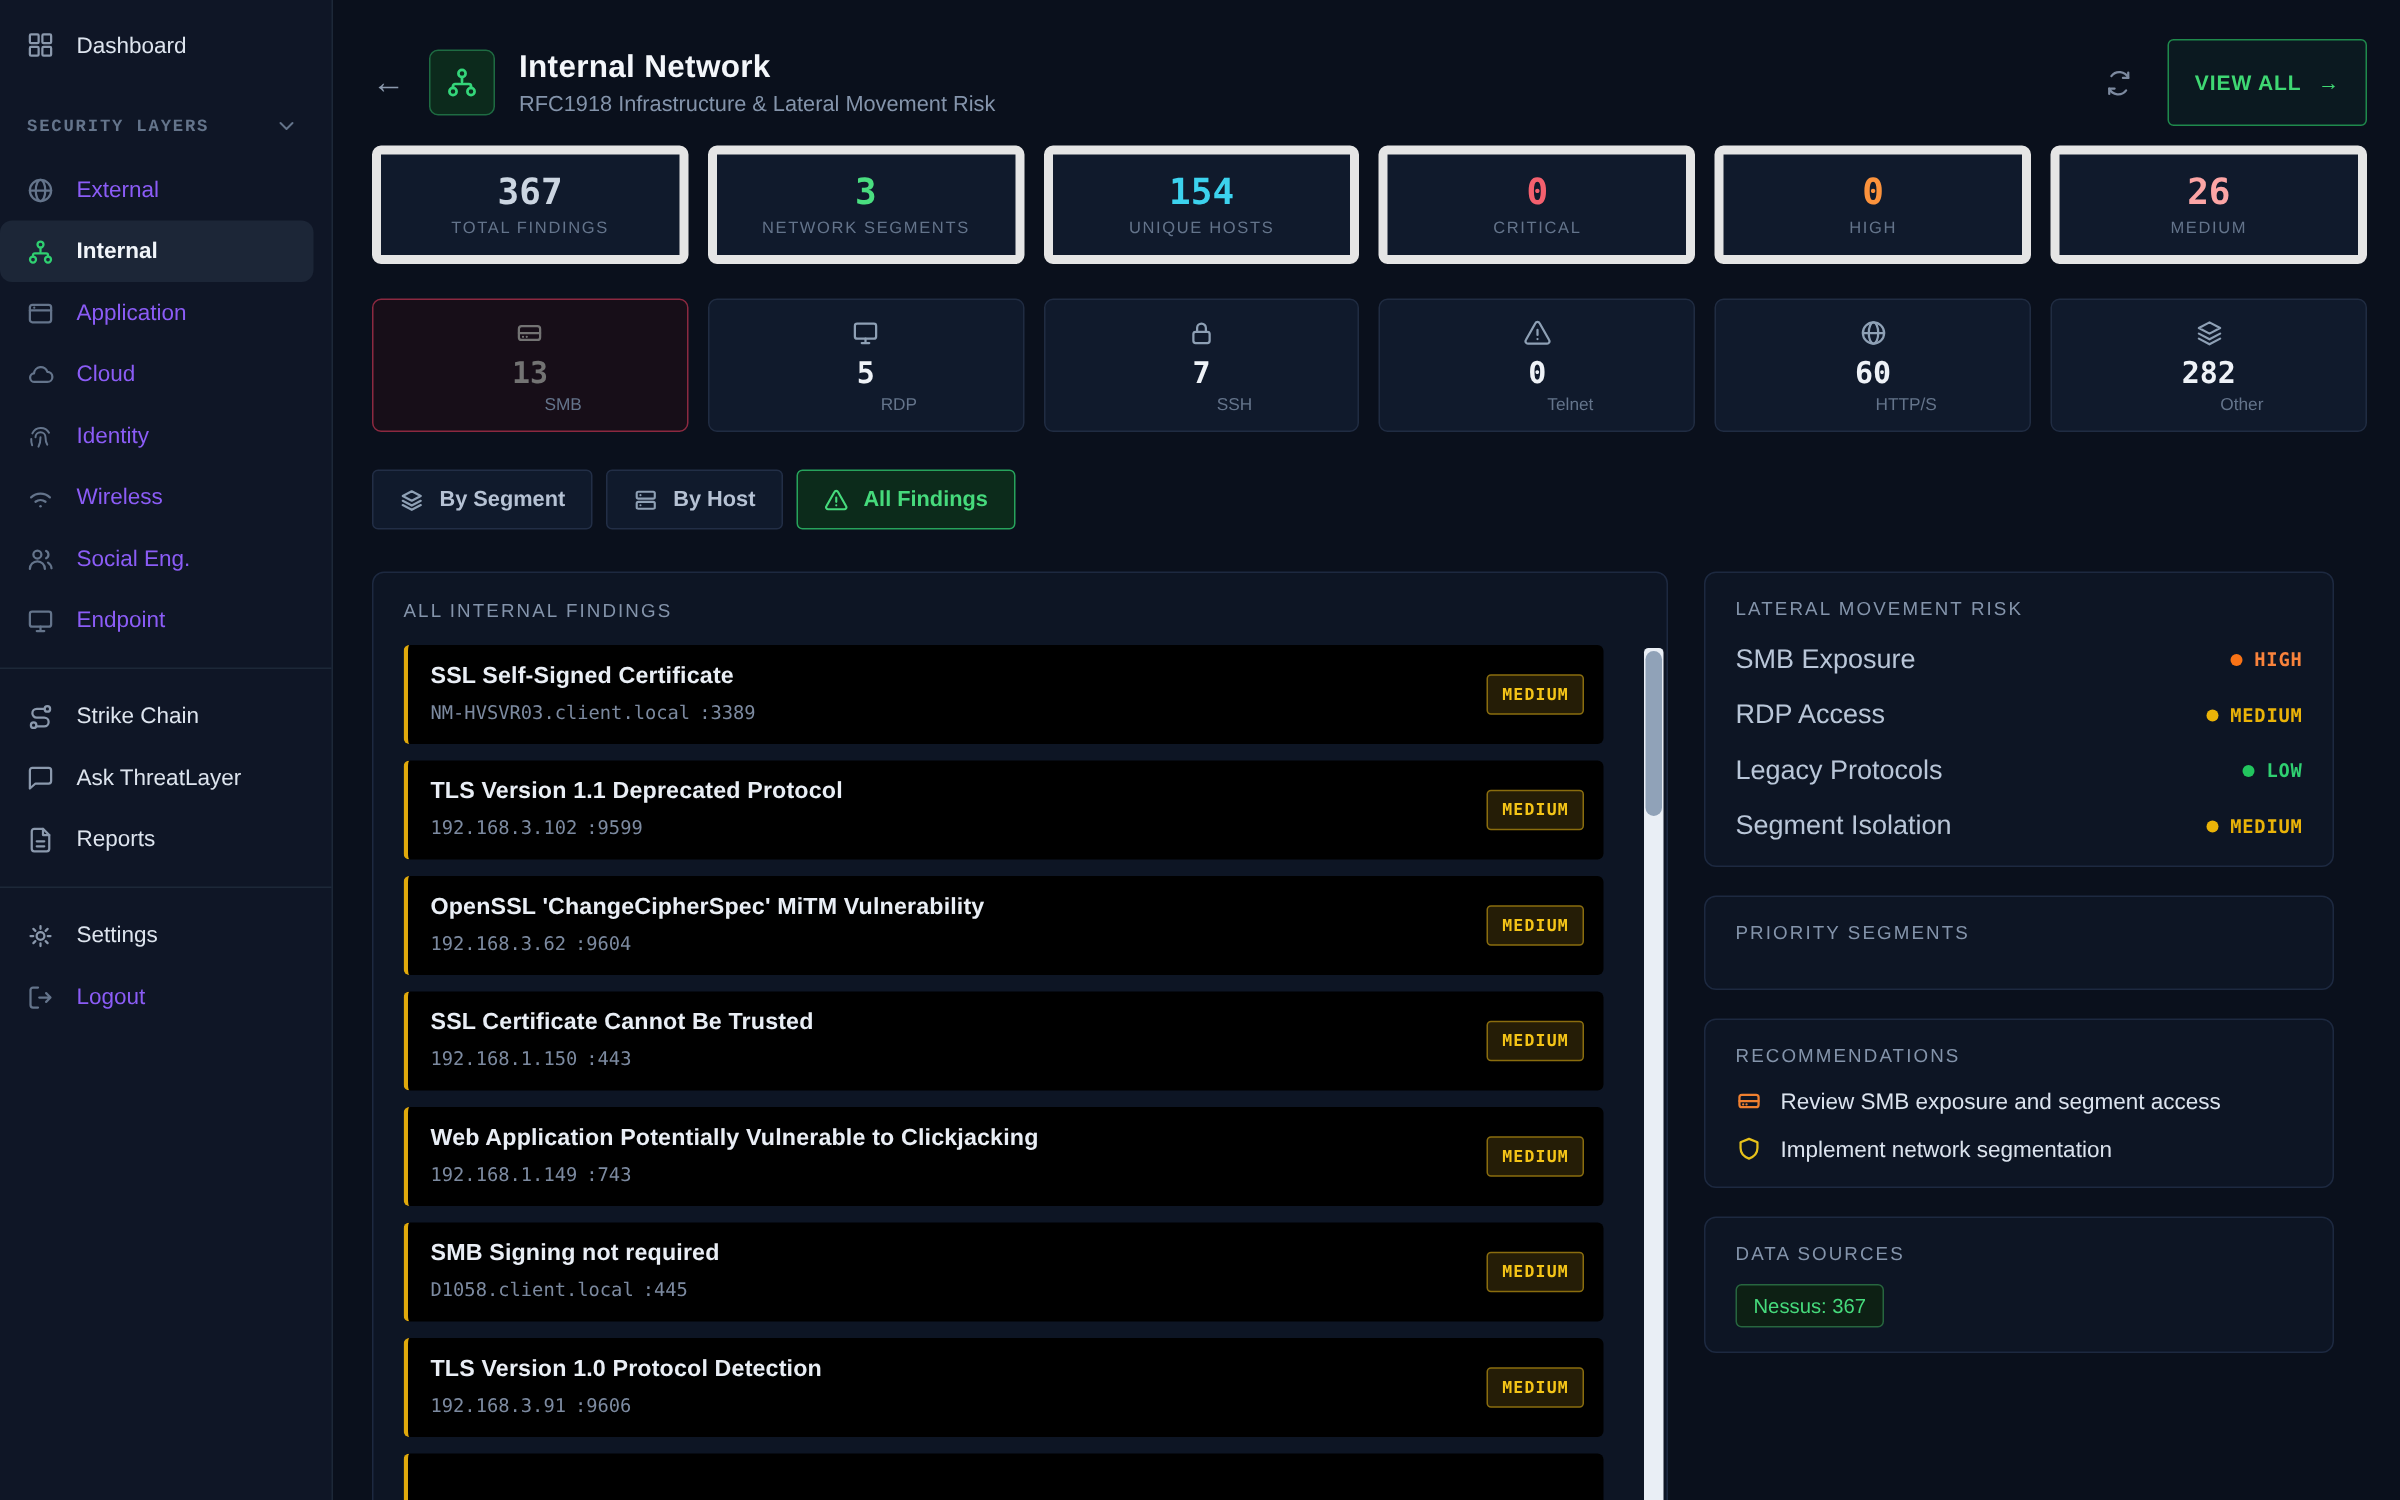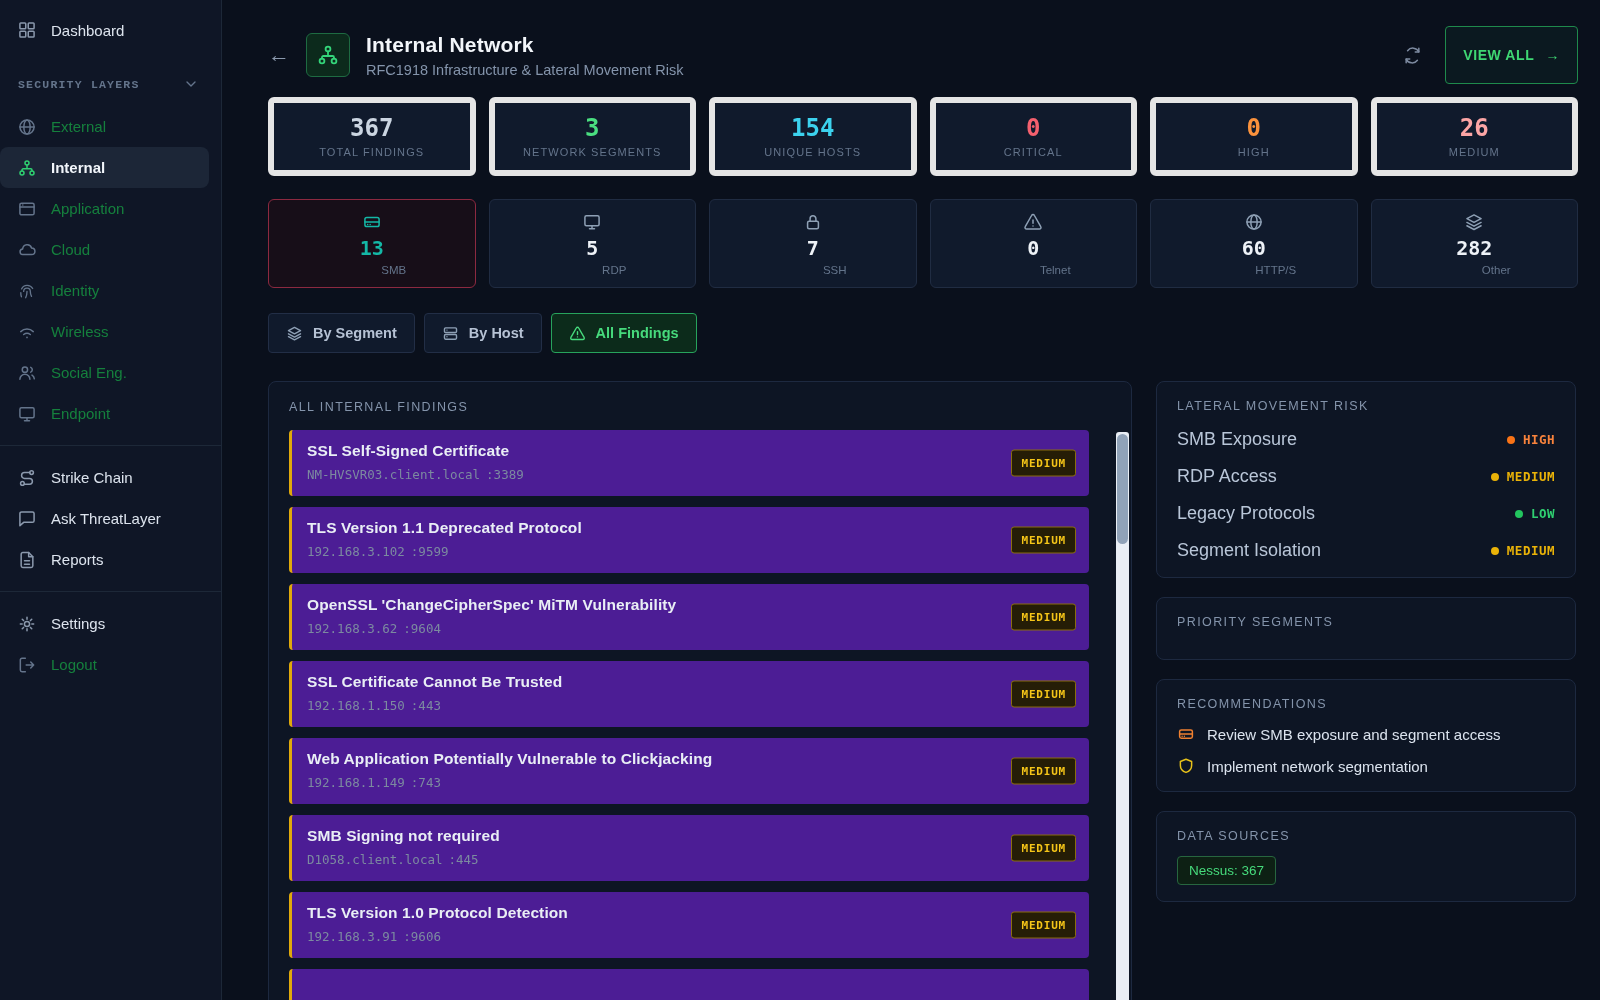--- a/index.html
+++ b/index.html
@@ -1,22 +1,22 @@
 <!DOCTYPE html>
 <html><head>
 <meta charset="utf-8">
 <style>
   * { margin:0; padding:0; box-sizing:border-box; }
   html,body { width:1600px; height:1000px; overflow:hidden; }
   body { background:#0a101c; font-family:"Liberation Sans", sans-serif; color:#dbe3ee; }
-  .app { display:flex; width:1600px; height:1000px;gap:20px; }
+  .app { display:flex; width:1600px; height:1000px; }
 
   
   .sidebar { width:222px; min-width:222px; height:1000px; background:#0f1626; border-right:1px solid #1d2838; padding-top:8px; }
-  .side-item { display:flex; align-items:center; gap:14px; height:41px; padding:0 0 0 17px; color:#15803d; font-size:15px; cursor:pointer; }
+  .side-item { display:flex; align-items:center; gap:14px; height:41px; padding:0 0 0 17px; color:#8b5cf6; font-size:15px; cursor:pointer; }
   .side-item .icn { width:20px; height:20px; color:#64748b; flex:0 0 20px; }
   .side-item.bright { color:#dde4ee; font-weight:500; }
   .side-item.bright .icn { color:#8b99ad; }
   .side-item.active { background:#1c2637; color:#f1f5fa; font-weight:600; border-radius:8px; margin-right:12px; }
   .side-item.active .icn { color:#2fd071; }
   .side-item.top { height:44px; margin-bottom:12px; }
   .side-section { display:flex; align-items:center; justify-content:space-between; padding:0 22px 0 18px; height:40px; margin-bottom:2px; color:#64748b; font-size:11.5px; font-weight:700; letter-spacing:1.2px; cursor:pointer;font-family:Liberation Mono, monospace; }
   .side-section .icn { width:16px; height:16px; }
   .side-divider { height:1px; background:#1d2838; margin:11px 0; }
   .icn svg { display:block; width:100%; height:100%; }
@@ -40,35 +40,35 @@
   .stat-label { font-size:11px; color:#64748b; letter-spacing:1.1px; }
   .v-slate{color:#cbd5e1} .v-green{color:#4ade80} .v-cyan{color:#3cd2ee}
   .v-red{color:#f4606e} .v-orange{color:#fb923c} .v-yellow{color:#fca5a5}
 
   .proto-grid { margin-top:23px; }
   .proto-card { background:#101a2c; border:1px solid #202c42; border-radius:6px; height:89px; display:flex; flex-direction:column; align-items:center; justify-content:center; gap:5px; cursor:pointer; }
   .proto-card .icn { width:20px; height:20px; color:#8ea0b5; }
   .proto-value { font-family:"DejaVu Sans Mono",monospace; font-size:20px; font-weight:700; color:#eef2f7; line-height:1.1; }
   .proto-label { font-size:11.5px; color:#64748b;margin-left:44px; }
   .proto-card.alert { background:#170e18; border-color:#8c2940; }
-  .proto-card.alert .icn, .proto-card.alert .proto-value { color:#14b8a6; }
+  .proto-card.alert .icn, .proto-card.alert .proto-value { color:#737373; }
 
   .tabs { display:flex; gap:9px; margin-top:25px; }
   .tab { display:flex; align-items:center; gap:10px; background:#101a2c; border:1px solid #222e46; color:#b6c2d4; border-radius:4px; padding:0 17px; height:40px; font-family:"Liberation Sans",sans-serif; font-size:14.5px; font-weight:600; cursor:pointer; }
   .tab .icn { width:17px; height:17px; color:#8ea0b5; }
   .tab.active { background:#0c2b1b; border-color:#27a35c; color:#46da7c; }
   .tab.active .icn { color:#46da7c; }
 
   .content-row { display:flex; gap:24px; margin-top:28px; align-items:flex-start; }
 
   
   .findings-panel { width:864px; min-width:864px; background:#0d1524; border:1px solid #1d2940; border-radius:8px; padding:18px 20px; height:660px; position:relative; overflow:hidden; }
   .panel-title { font-size:12.5px; font-weight:400; letter-spacing:1.4px; color:#8494ab; }
   .findings-list { margin-top:16px; margin-right:22px; }
-  .finding-row { position:relative; background:#4c1d95; border-left:3px solid #e0a90c; border-radius:4px; min-height:66px; padding:12px 95px 12px 15px; margin-bottom:11px; cursor:pointer; }
+  .finding-row { position:relative; background:#000000; border-left:3px solid #e0a90c; border-radius:4px; min-height:66px; padding:12px 95px 12px 15px; margin-bottom:11px; cursor:pointer; }
   .finding-title { font-size:15.5px; font-weight:600; color:#e9eef5; letter-spacing:.1px; }
   .finding-host { margin-top:7px; font-family:"DejaVu Sans Mono",monospace; font-size:12.5px; color:#7c8aa0; }
   .finding-host .port { margin-left:6px; }
   .sev-badge { position:absolute; right:13px; top:50%; transform:translateY(-50%); font-family:"DejaVu Sans Mono",monospace; font-size:11px; font-weight:700; letter-spacing:.8px; color:#f5c518; background:#251d06; border:1px solid #8a6d0e; border-radius:3px; padding:6px 9px; }
   .sb-track { position:absolute; top:50px; bottom:2px; right:2px; width:13px; background:#e9eef5; border-radius:3px; }
   .sb-thumb { position:absolute; top:2px; left:1px; width:11px; height:110px; background:#90a2b8; border-radius:6px; cursor:grab; }
 
   
   .right-col { width:420px; min-width:420px; display:flex; flex-direction:column; gap:19px; }
   .side-card { background:#0d1524; border:1px solid #1d2940; border-radius:8px; padding:17px 20px 16px 20px; }

